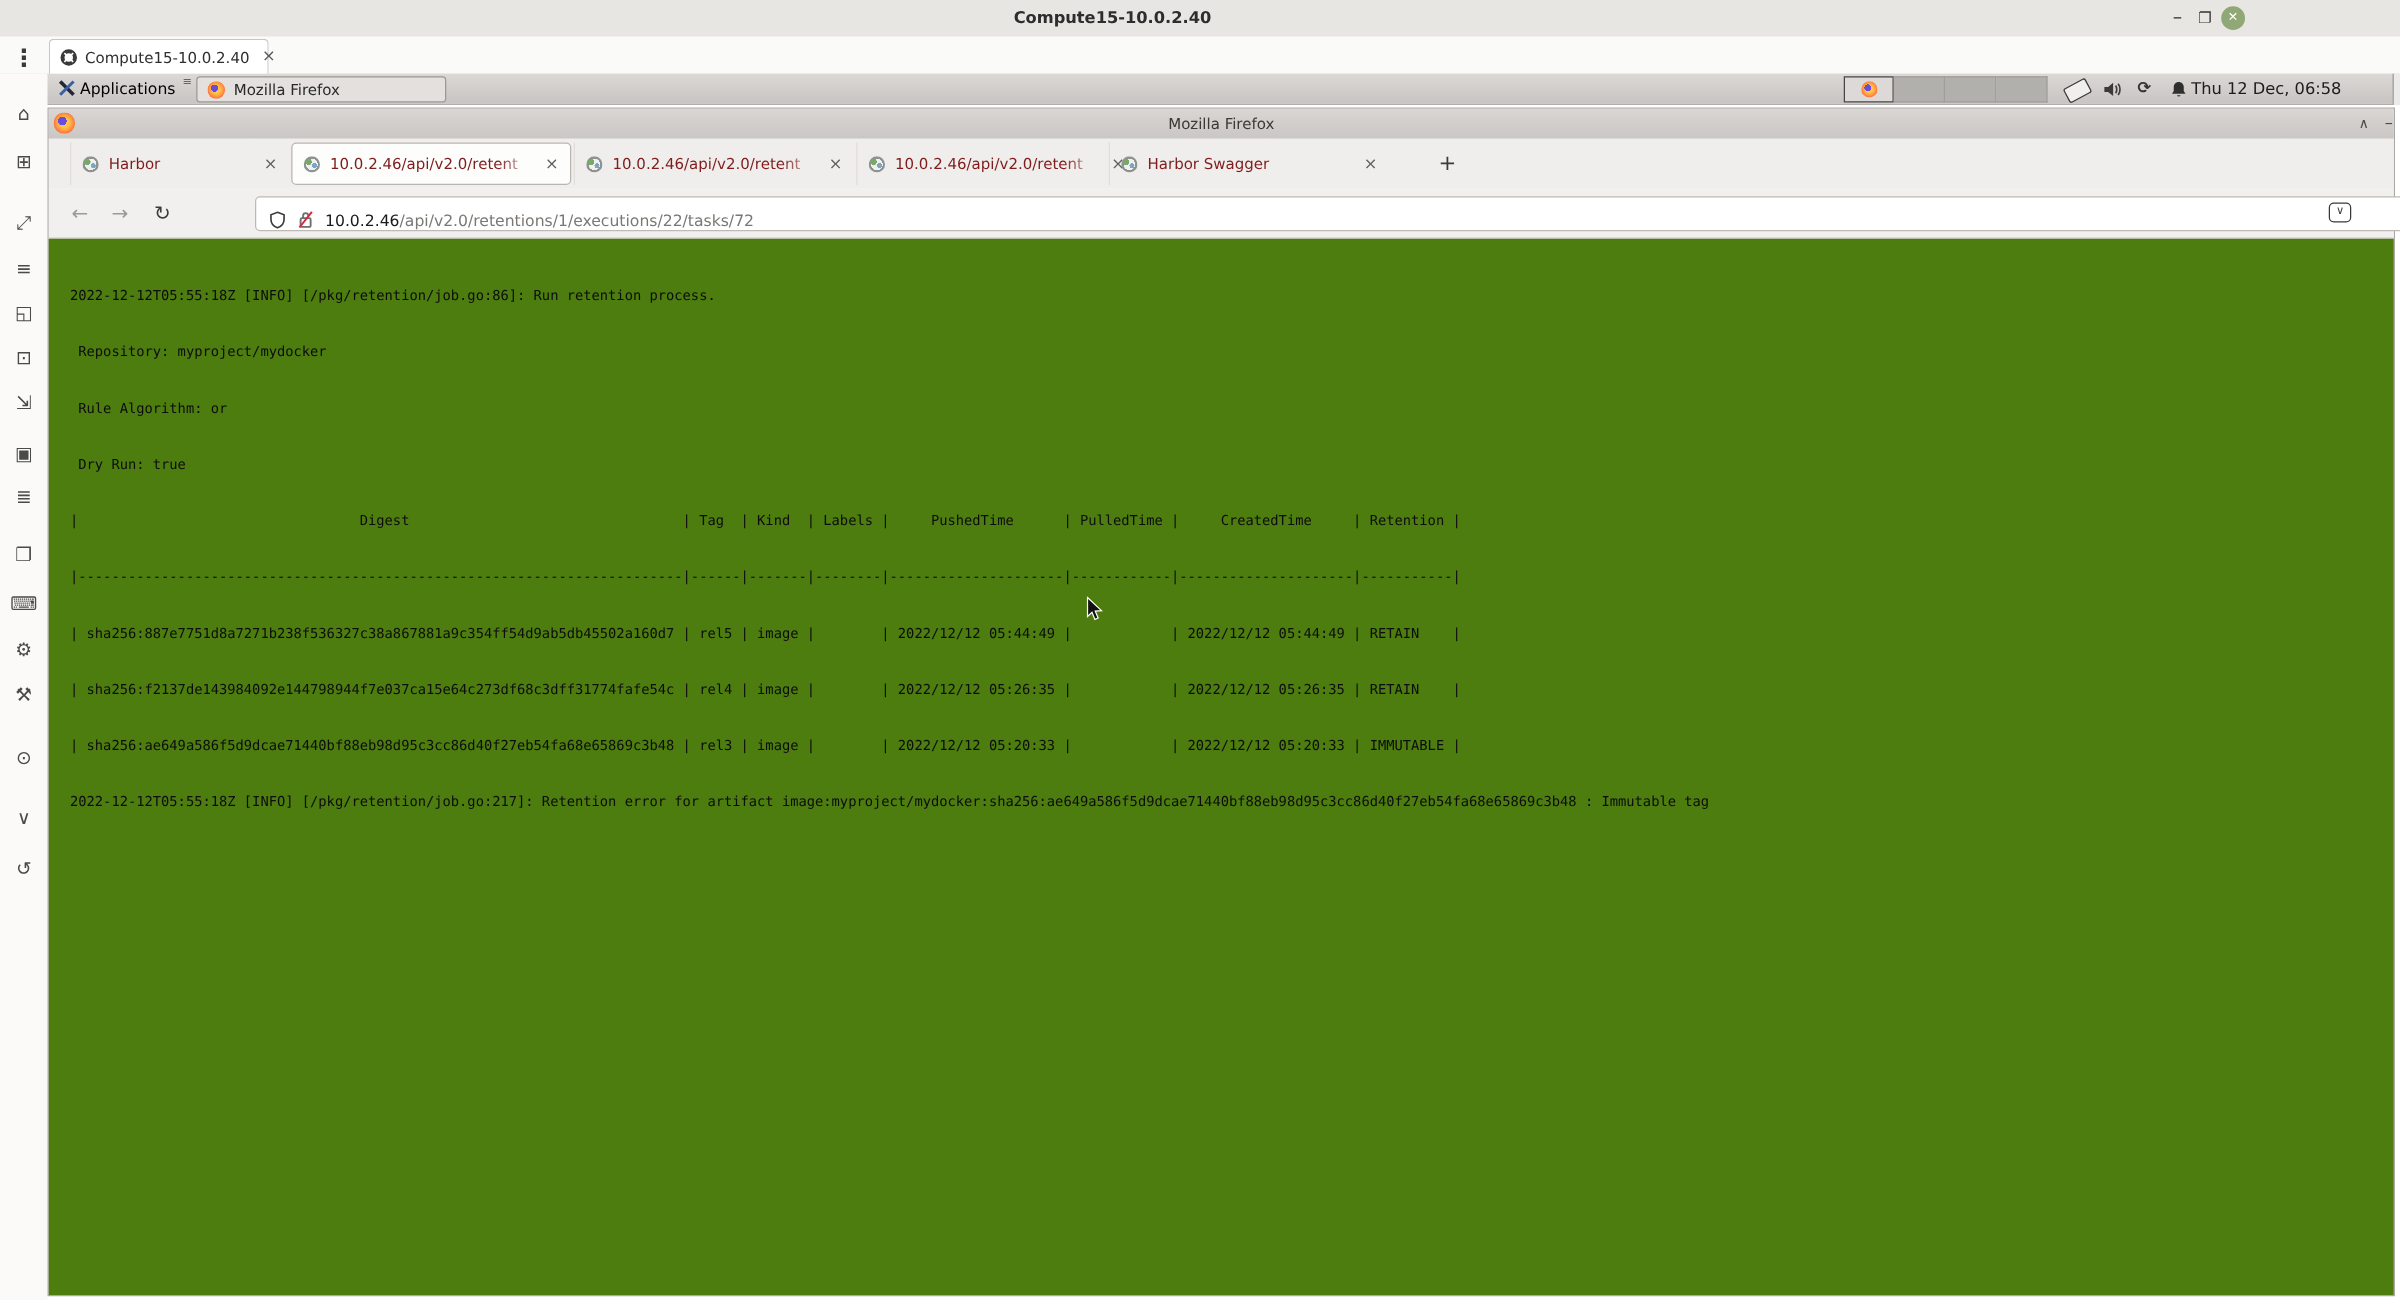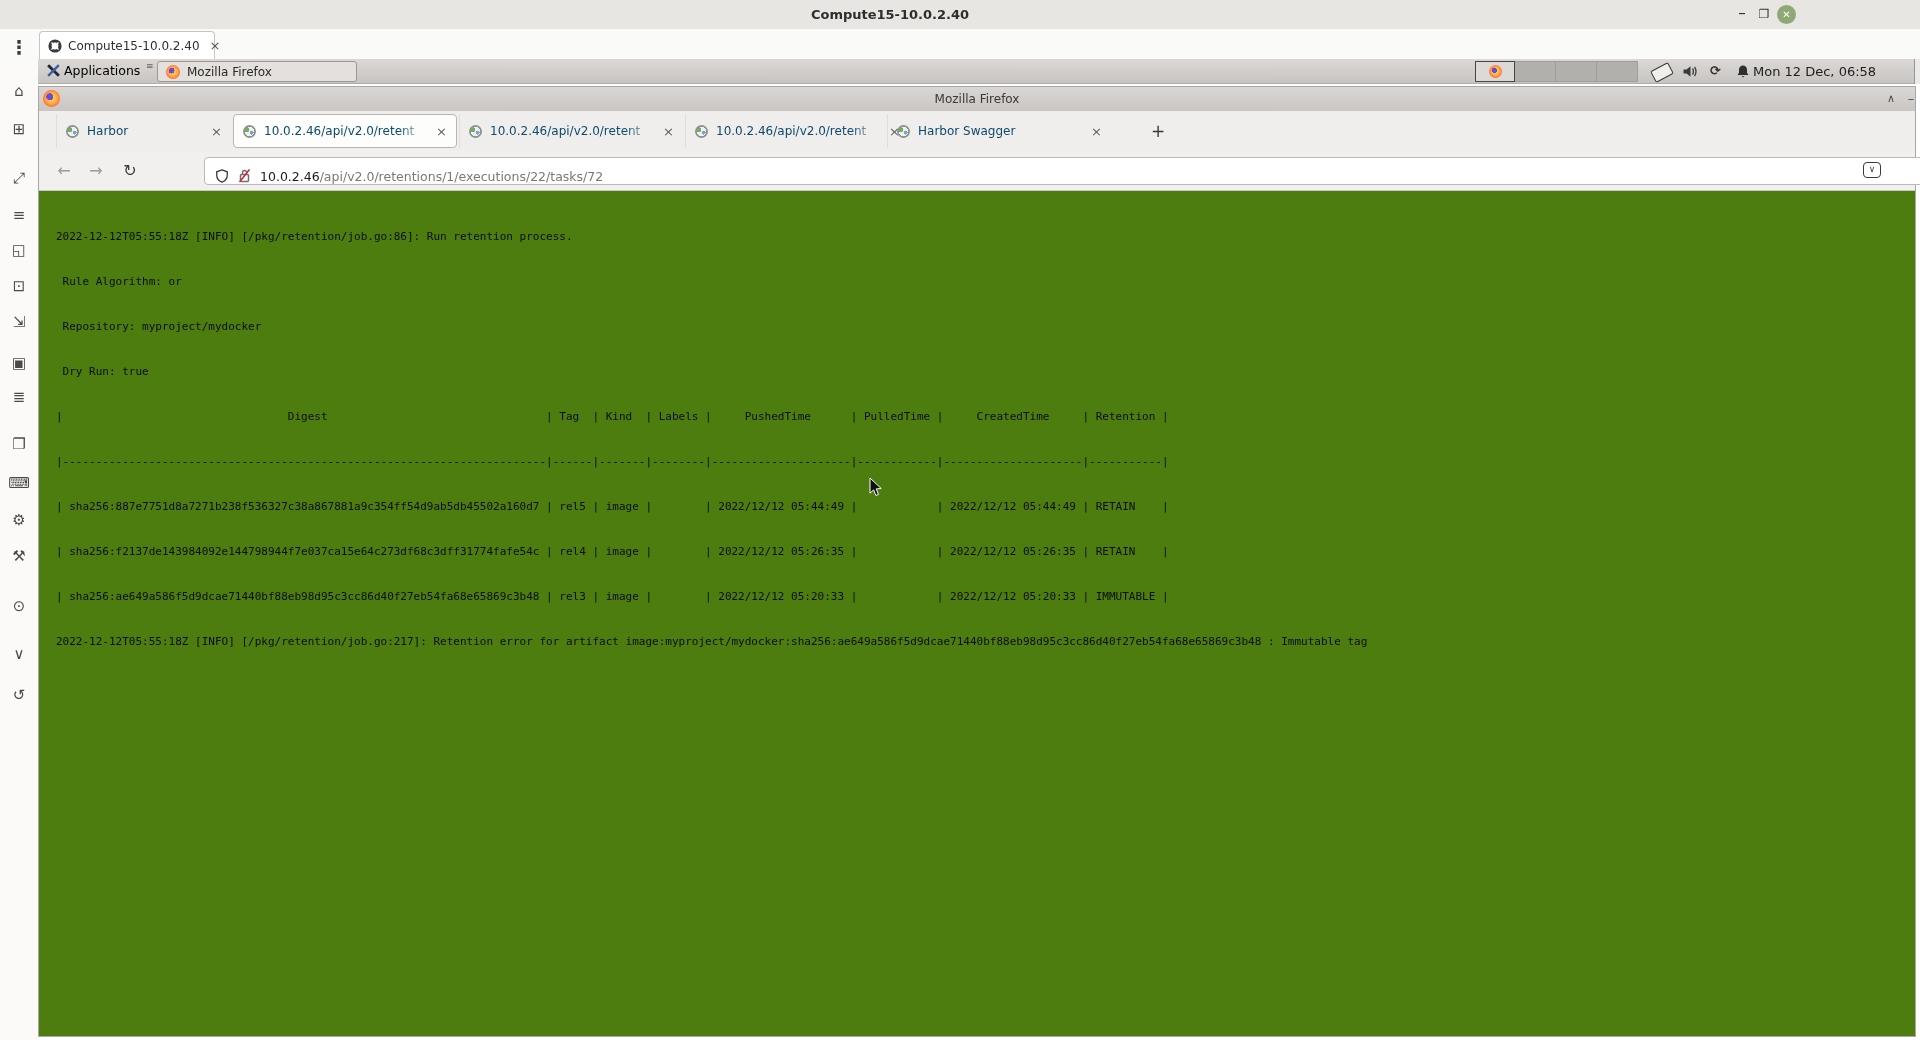--- a/index.html
+++ b/index.html
@@ -50,21 +50,21 @@
 
   
   .ff-window{left:38px;top:86px;width:1878px;height:951px;border:1px solid #a9a7a4;background:#fff;box-sizing:border-box;}
   .ff-titlebar{left:0;top:0;width:100%;height:24px;background:linear-gradient(#d9d6d3,#c9c6c3);}
   .ff-title{left:0;top:0;width:100%;height:24px;line-height:24px;text-align:center;font-size:12px;color:#3b3936;}
   .ff-tb-btn{top:0;height:24px;line-height:24px;width:20px;text-align:center;font-size:11px;color:#4a4a4a;}
   .ff-tabbar{left:0;top:24px;width:100%;height:40px;background:#f0eeec;}
   .fftab{top:3px;height:34px;display:flex;align-items:center;padding:0 9px;box-sizing:border-box;gap:8px;
          border-left:1px solid #e0ddda;}
   .fftab.active{background:#fdfdfc;border:1px solid #b9b5b1;border-radius:4px;}
-  .fftab-label{font-size:12px;color:#0c4a6e;white-space:nowrap;overflow:hidden;flex:1;
+  .fftab-label{font-size:12px;color:#7f1d1d;white-space:nowrap;overflow:hidden;flex:1;
                -webkit-mask-image:linear-gradient(to right,#000 82%,rgba(0,0,0,0));
                mask-image:linear-gradient(to right,#000 82%,rgba(0,0,0,0));}
   .fftab-close{font-size:13px;color:#5f5f5c;}
   .hfavicon{width:13px;height:13px;border-radius:50%;flex:none;
      background:radial-gradient(circle at 30% 35%, #79a86b 0 20%, rgba(0,0,0,0) 21%),
                 radial-gradient(circle at 66% 58%, #7aa7c7 0 17%, rgba(0,0,0,0) 18%),
                 radial-gradient(circle, #f0f0ee 0 50%, #8d9390 51% 100%);}
   .newtab{left:1105px;top:6px;width:28px;height:28px;text-align:center;line-height:28px;font-size:17px;color:#3a3a3a;}
   .ff-navbar{left:0;top:64px;width:100%;height:40px;background:#f2f0ee;border-bottom:1px solid #cbc8c5;box-sizing:border-box;}
   .navglyph{top:0;height:39px;line-height:39px;width:26px;text-align:center;font-size:16px;}
@@ -152,21 +152,21 @@
       <path d="M10.5 4.5c1.2 1.5 1.2 4.5 0 6M12.5 3c2 2.5 2 6.5 0 9" fill="none" stroke="#3a3a3a" stroke-width="1.3"></path>
     </svg>
 </div>
 <div class="abs tray-glyph" style="left:1710px;top:63px;font-weight:bold;">⟳</div>
 <div class="abs" style="left:1736px;top:64px;">
   <svg width="14" height="15" viewBox="0 0 14 15">
       <path d="M7 1.5c-2.3 0-4 1.8-4 4.1v3.2L1.6 11h10.8L11 8.8V5.6c0-2.3-1.7-4.1-4-4.1z" fill="#2f2f2f"></path>
       <path d="M5.6 12.2a1.5 1.5 0 0 0 2.8 0z" fill="#2f2f2f"></path>
     </svg>
 </div>
-<div class="abs clock">Mon 12 Dec, 06:58</div>
+<div class="abs clock">Thu 12 Dec, 06:58</div>
 <div class="abs panel-edge"></div>
 
 <div class="abs ff-window">
   <div class="abs ff-titlebar"></div>
   <span class="fficon abs" style="left:4px;top:3px;width:17px;height:17px;"></span>
   <div class="abs ff-title">Mozilla Firefox</div>
   <div class="abs ff-tb-btn" style="left:1842px;">∧</div>
   <div class="abs ff-tb-btn" style="left:1862px;font-size:13px;">–</div>
 
   <div class="abs ff-tabbar">
@@ -218,22 +218,22 @@
       <span class="url-text"><span class="url-host">10.0.2.46</span><span class="url-path">/api/v2.0/retentions/1/executions/22/tasks/72</span></span>
       <span class="reader-ico"></span>
       <span class="star">☆</span>
     </div>
     <div class="abs pocket">∨</div>
   </div>
 
   <div class="abs ff-content">
     <div class="abs log">
       <div>2022-12-12T05:55:18Z [INFO] [/pkg/retention/job.go:86]: Run retention process.</div>
+      <div> Repository: myproject/mydocker</div>
       <div> Rule Algorithm: or</div>
-      <div> Repository: myproject/mydocker</div>
       <div> Dry Run: true</div>
       <div>|                                  Digest                                 | Tag  | Kind  | Labels |     PushedTime      | PulledTime |     CreatedTime     | Retention |</div>
       <div>|-------------------------------------------------------------------------|------|-------|--------|---------------------|------------|---------------------|-----------|</div>
       <div>| sha256:887e7751d8a7271b238f536327c38a867881a9c354ff54d9ab5db45502a160d7 | rel5 | image |        | 2022/12/12 05:44:49 |            | 2022/12/12 05:44:49 | RETAIN    |</div>
       <div>| sha256:f2137de143984092e144798944f7e037ca15e64c273df68c3dff31774fafe54c | rel4 | image |        | 2022/12/12 05:26:35 |            | 2022/12/12 05:26:35 | RETAIN    |</div>
       <div>| sha256:ae649a586f5d9dcae71440bf88eb98d95c3cc86d40f27eb54fa68e65869c3b48 | rel3 | image |        | 2022/12/12 05:20:33 |            | 2022/12/12 05:20:33 | IMMUTABLE |</div>
       <div>2022-12-12T05:55:18Z [INFO] [/pkg/retention/job.go:217]: Retention error for artifact image:myproject/mydocker:sha256:ae649a586f5d9dcae71440bf88eb98d95c3cc86d40f27eb54fa68e65869c3b48 : Immutable tag</div>
     </div>
     <div class="abs cursor">
       <svg width="15" height="21" viewBox="0 0 15 21">

